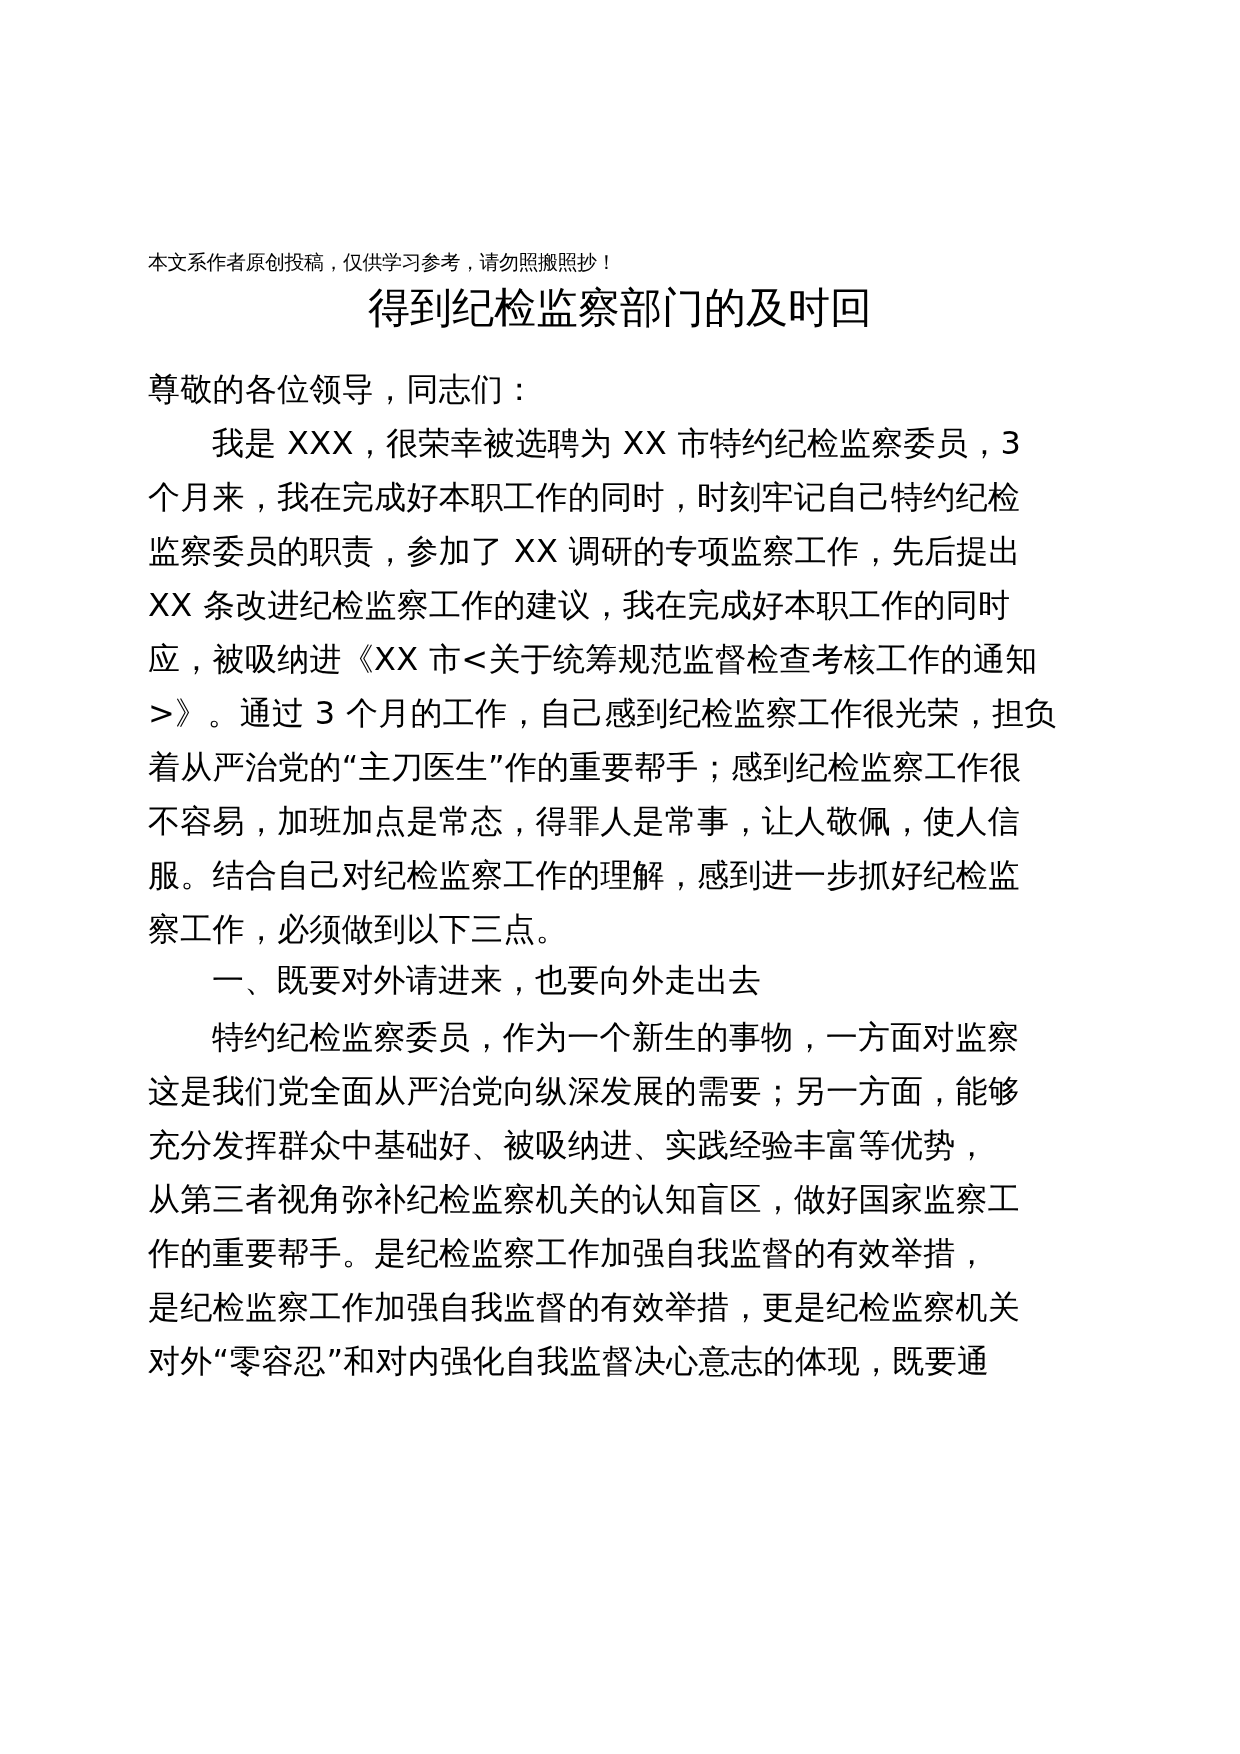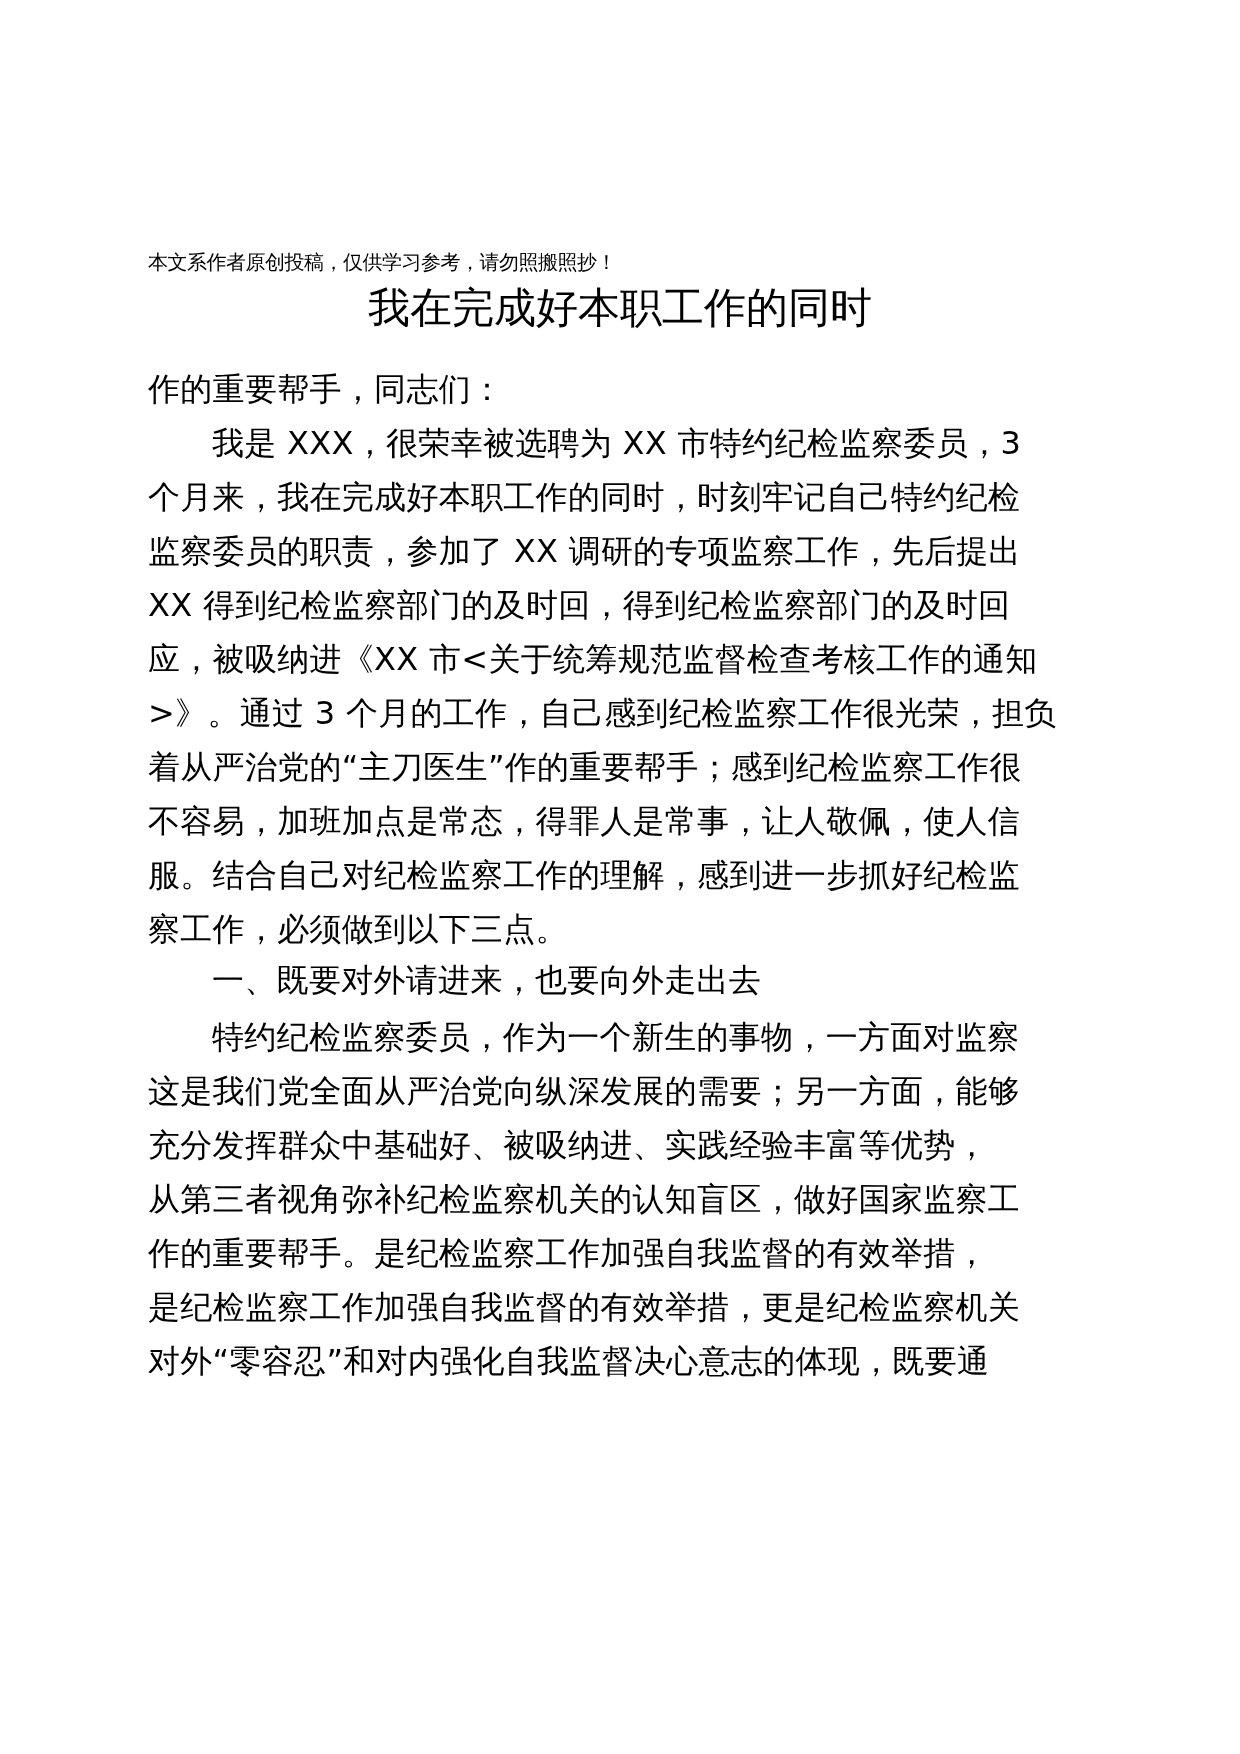--- a/index.html
+++ b/index.html
@@ -67,31 +67,31 @@
       font-family: Liberation Mono, monospace;
     }
   </style>
 </head>
 <body>
 
 <div class="page">
 
   <div class="notice">本文系作者原创投稿，仅供学习参考，请勿照搬照抄！</div>
 
-  <div class="title">我在完成好本职工作的同时</div>
+  <div class="title">得到纪检监察部门的及时回</div>
 
   <div class="body">
 
-    <div class="line">作的重要帮手，同志们：</div>
+    <div class="line">尊敬的各位领导，同志们：</div>
 
     <div>
       <div class="line justify indent">我是 XXX，很荣幸被选聘为 XX 市特约纪检监察委员，3</div>
       <div class="line justify">个月来，我在完成好本职工作的同时，时刻牢记自己特约纪检</div>
       <div class="line justify">监察委员的职责，参加了 XX 调研的专项监察工作，先后提出</div>
-      <div class="line justify">XX 得到纪检监察部门的及时回，得到纪检监察部门的及时回</div>
+      <div class="line justify">XX 条改进纪检监察工作的建议，我在完成好本职工作的同时</div>
       <div class="line justify">应，被吸纳进《XX 市&lt;关于统筹规范监督检查考核工作的通知</div>
       <div class="line justify">&gt;》。通过 3 个月的工作，自己感到纪检监察工作很光荣，担负</div>
       <div class="line justify">着从严治党的“主刀医生”作的重要帮手；感到纪检监察工作很</div>
       <div class="line justify">不容易，加班加点是常态，得罪人是常事，让人敬佩，使人信</div>
       <div class="line justify">服。结合自己对纪检监察工作的理解，感到进一步抓好纪检监</div>
       <div class="line">察工作，必须做到以下三点。</div>
     </div>
 
     <div class="line indent heading">一、既要对外请进来，也要向外走出去</div>
 

